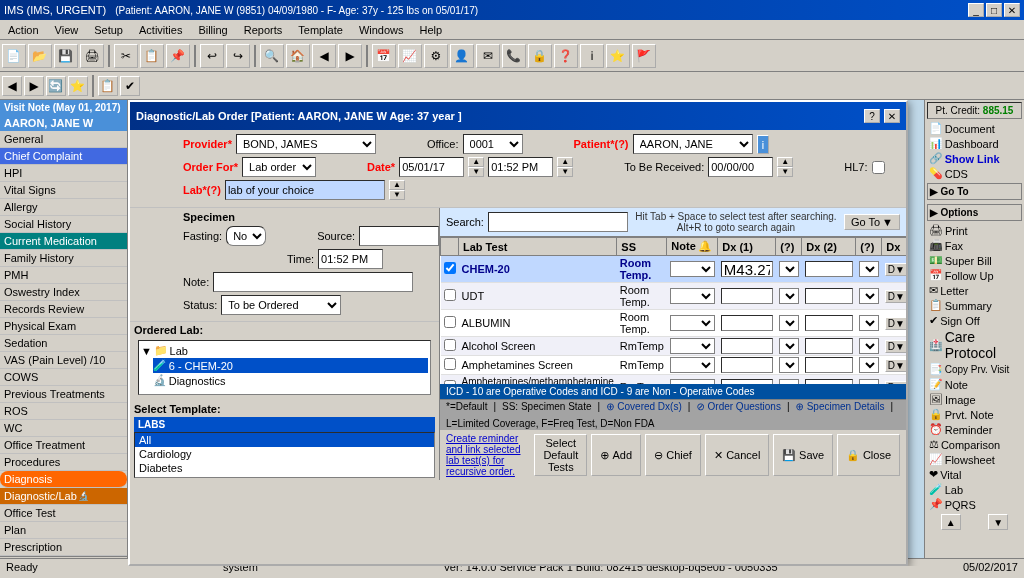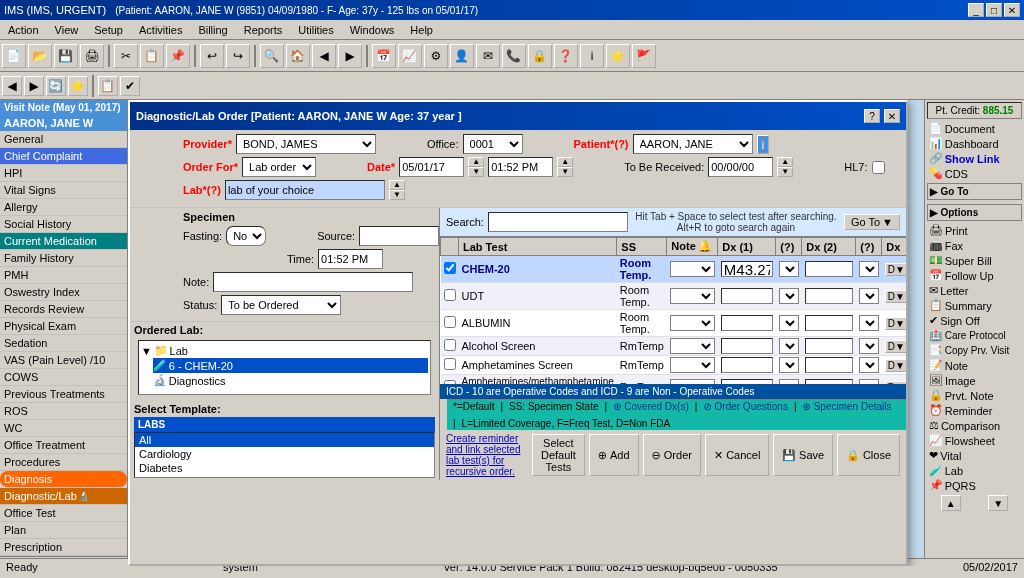--- a/index.html
+++ b/index.html
@@ -116,21 +116,21 @@
     </div>
   </div>
 
   <div class="menu-bar">
     <span class="menu-item">Action</span>
     <span class="menu-item">View</span>
     <span class="menu-item">Setup</span>
     <span class="menu-item">Activities</span>
     <span class="menu-item">Billing</span>
     <span class="menu-item">Reports</span>
-    <span class="menu-item">Utilities</span>
+    <span class="menu-item">Template</span>
     <span class="menu-item">Windows</span>
     <span class="menu-item">Help</span>
   </div>
 
   <div class="toolbar" style="height:32px;">
     <button class="toolbar-btn">📄</button>
     <button class="toolbar-btn">📂</button>
     <button class="toolbar-btn">💾</button>
     <button class="toolbar-btn">🖨</button>
     <div class="toolbar-sep"></div>
@@ -454,21 +454,21 @@
 
                   </tr>
 
                 </tbody>
               </table>
             </div>
 
             <div style="background:#0050a0;color:white;padding:2px 6px;font-size:10px;">
               <span>ICD - 10 are Operative Codes and ICD - 9 are Non - Operative Codes</span>
             </div>
-            <div style="background:#14b8a6;padding:1px 6px;font-size:10px;display:flex;gap:6px;border-top:1px solid #808080;flex-wrap:wrap;margin-left:7px;">
+            <div style="background:#a3a3a3;padding:1px 6px;font-size:10px;display:flex;gap:6px;border-top:1px solid #808080;flex-wrap:wrap;">
               <span>*=Default</span>
               <span>|</span>
               <span>SS: Specimen State</span>
               <span>|</span>
               <span style="cursor:pointer;color:#003090;">⊕ Covered Dx(s)</span>
               <span>|</span>
               <span style="cursor:pointer;color:#003090;">⊘ Order Questions</span>
               <span>|</span>
               <span style="cursor:pointer;color:#003090;">⊕ Specimen Details</span>
               <span>|</span>
@@ -478,21 +478,21 @@
             <div class="bottom-btns" style="padding:3px 6px;">
               <span style="color:#0000cc;text-decoration:underline;cursor:pointer;font-size:10px;">Create reminder and link selected lab test(s) for recursive order.</span>
               <div style="display:flex;gap:4px;">
                 <button class="bottom-btn">Select Default Tests</button>
                 <button class="bottom-btn">
                   <span>⊕</span>
                   <span>Add</span>
                 </button>
                 <button class="bottom-btn">
                   <span>⊖</span>
-                  <span>Order</span>
+                  <span>Chief</span>
                 </button>
                 <button class="bottom-btn">
                   <span>✕</span>
                   <span>Cancel</span>
                 </button>
                 <button class="bottom-btn">
                   <span>💾</span>
                   <span>Save</span>
                 </button>
                 <button class="bottom-btn">
@@ -554,21 +554,21 @@
       <div class="far-right-btn">
           <span>📋</span>
           <span>Summary</span>
         </div>
       <div class="far-right-btn">
           <span>✔</span>
           <span>Sign Off</span>
         </div>
       <div class="far-right-btn">
           <span>🏥</span>
-          <span style="font-size:10px;">Care Protocol</span>
+          <span style="font-size:14px;">Care Protocol</span>
         </div>
       <div class="far-right-btn">
           <span>📑</span>
           <span style="font-size:10px;">Copy Prv. Visit</span>
         </div>
       <div class="far-right-btn">
           <span>📝</span>
           <span>Note</span>
         </div>
       <div class="far-right-btn">

